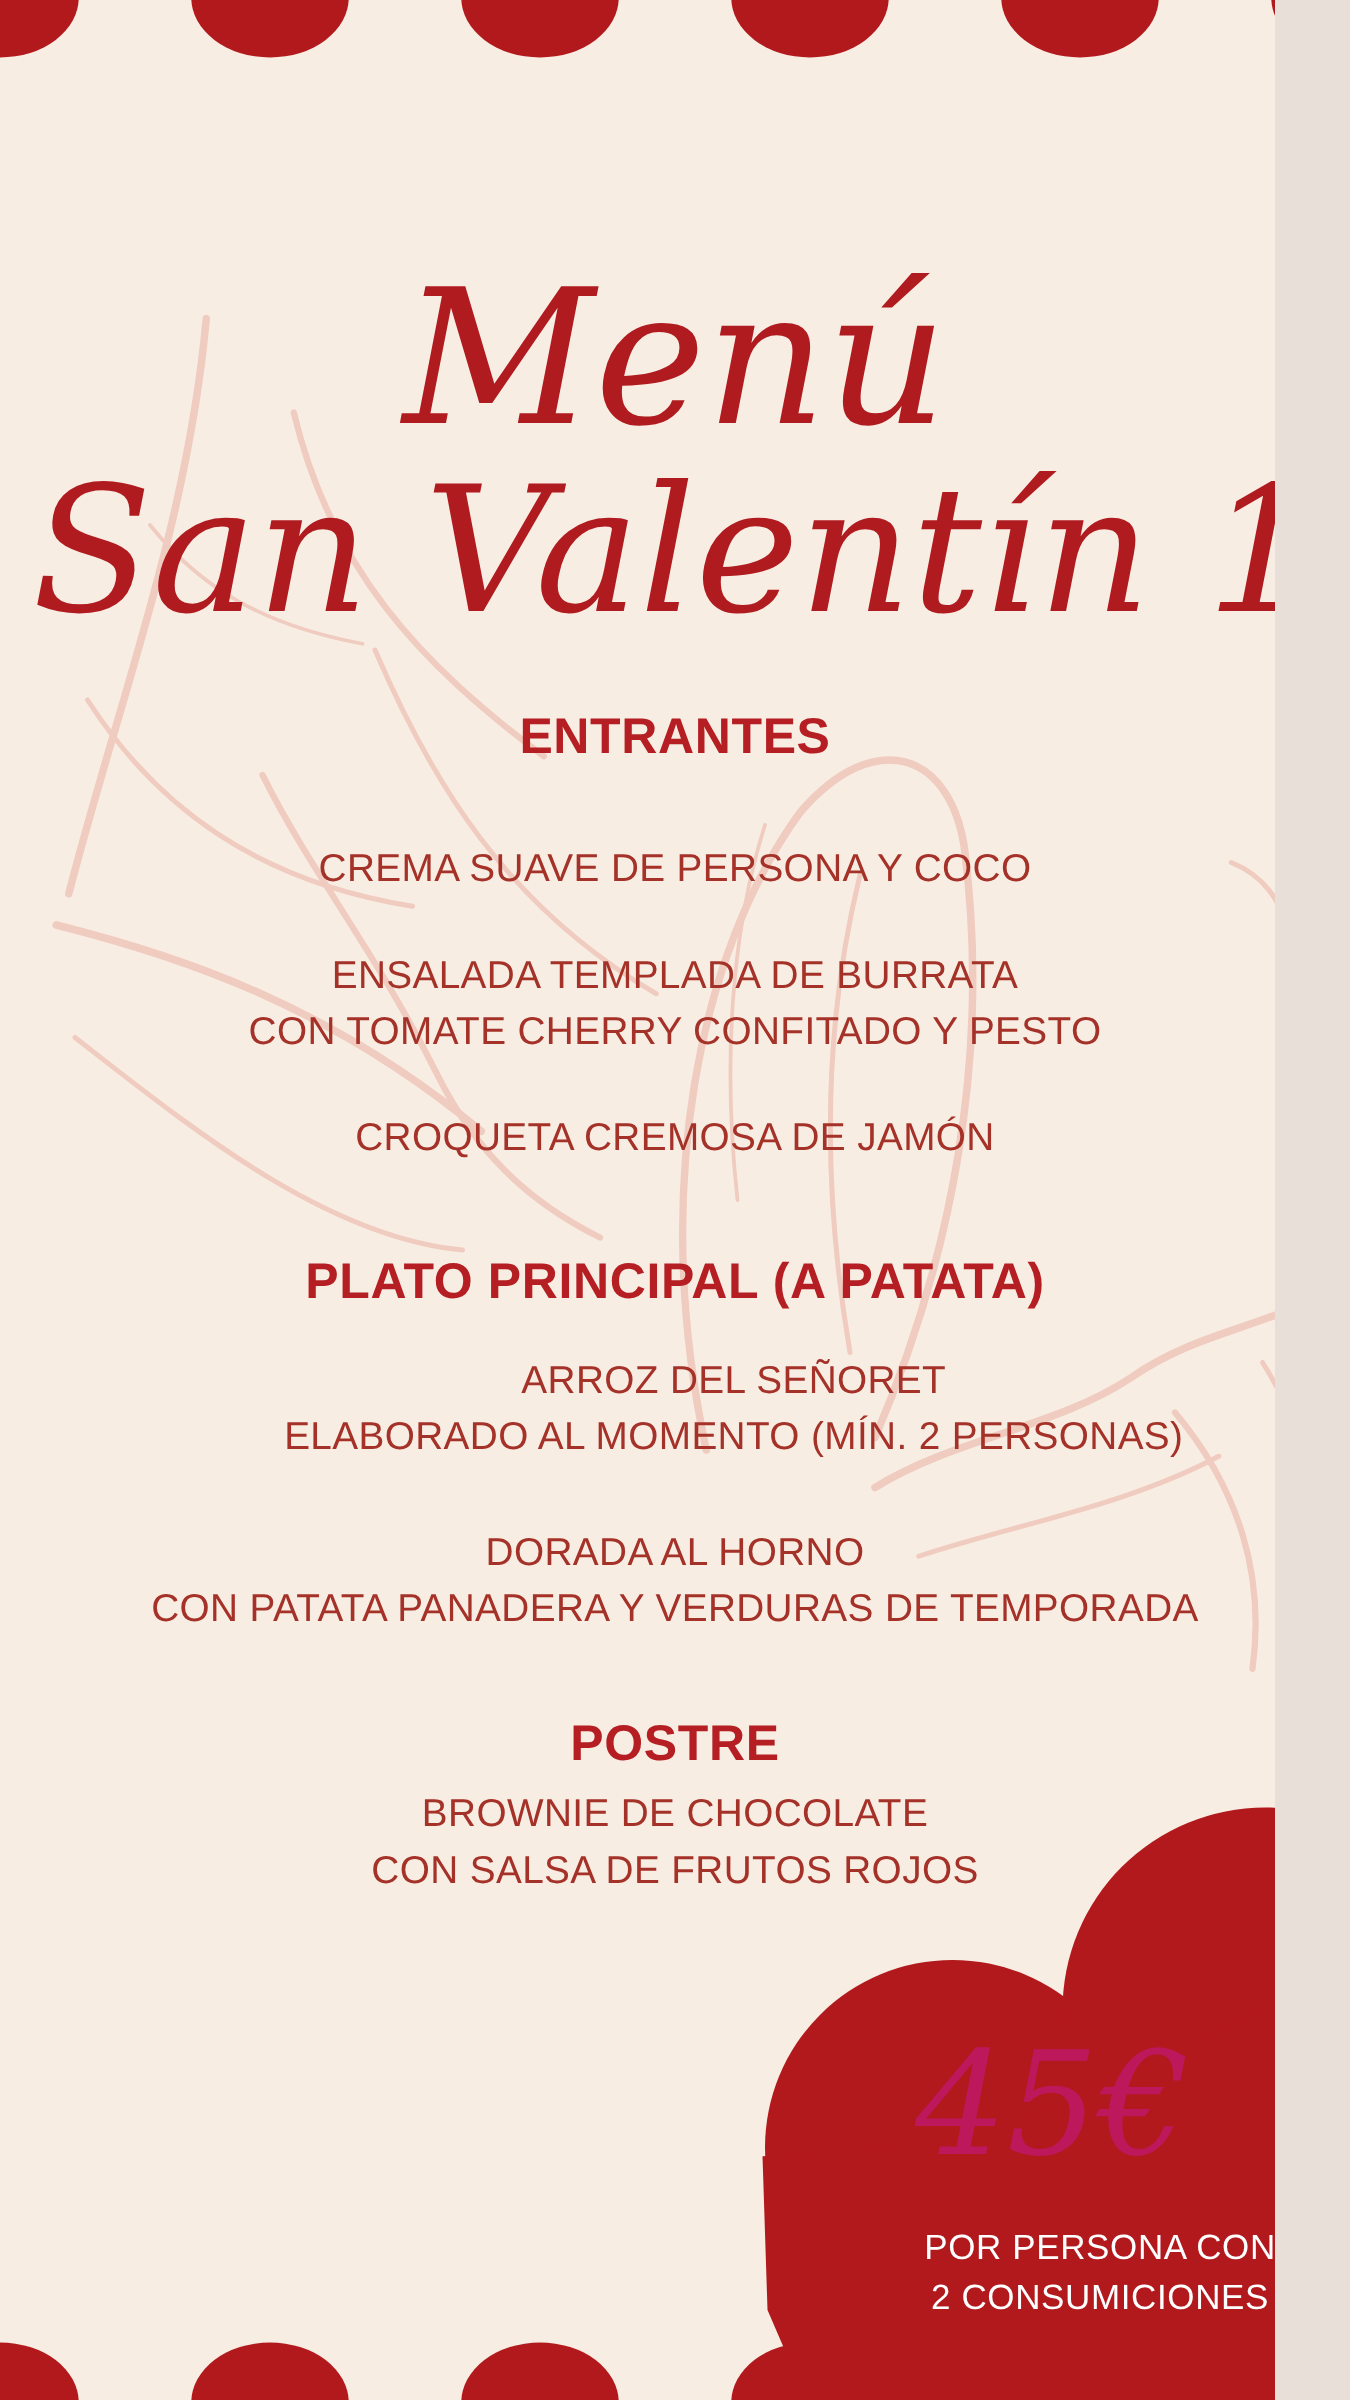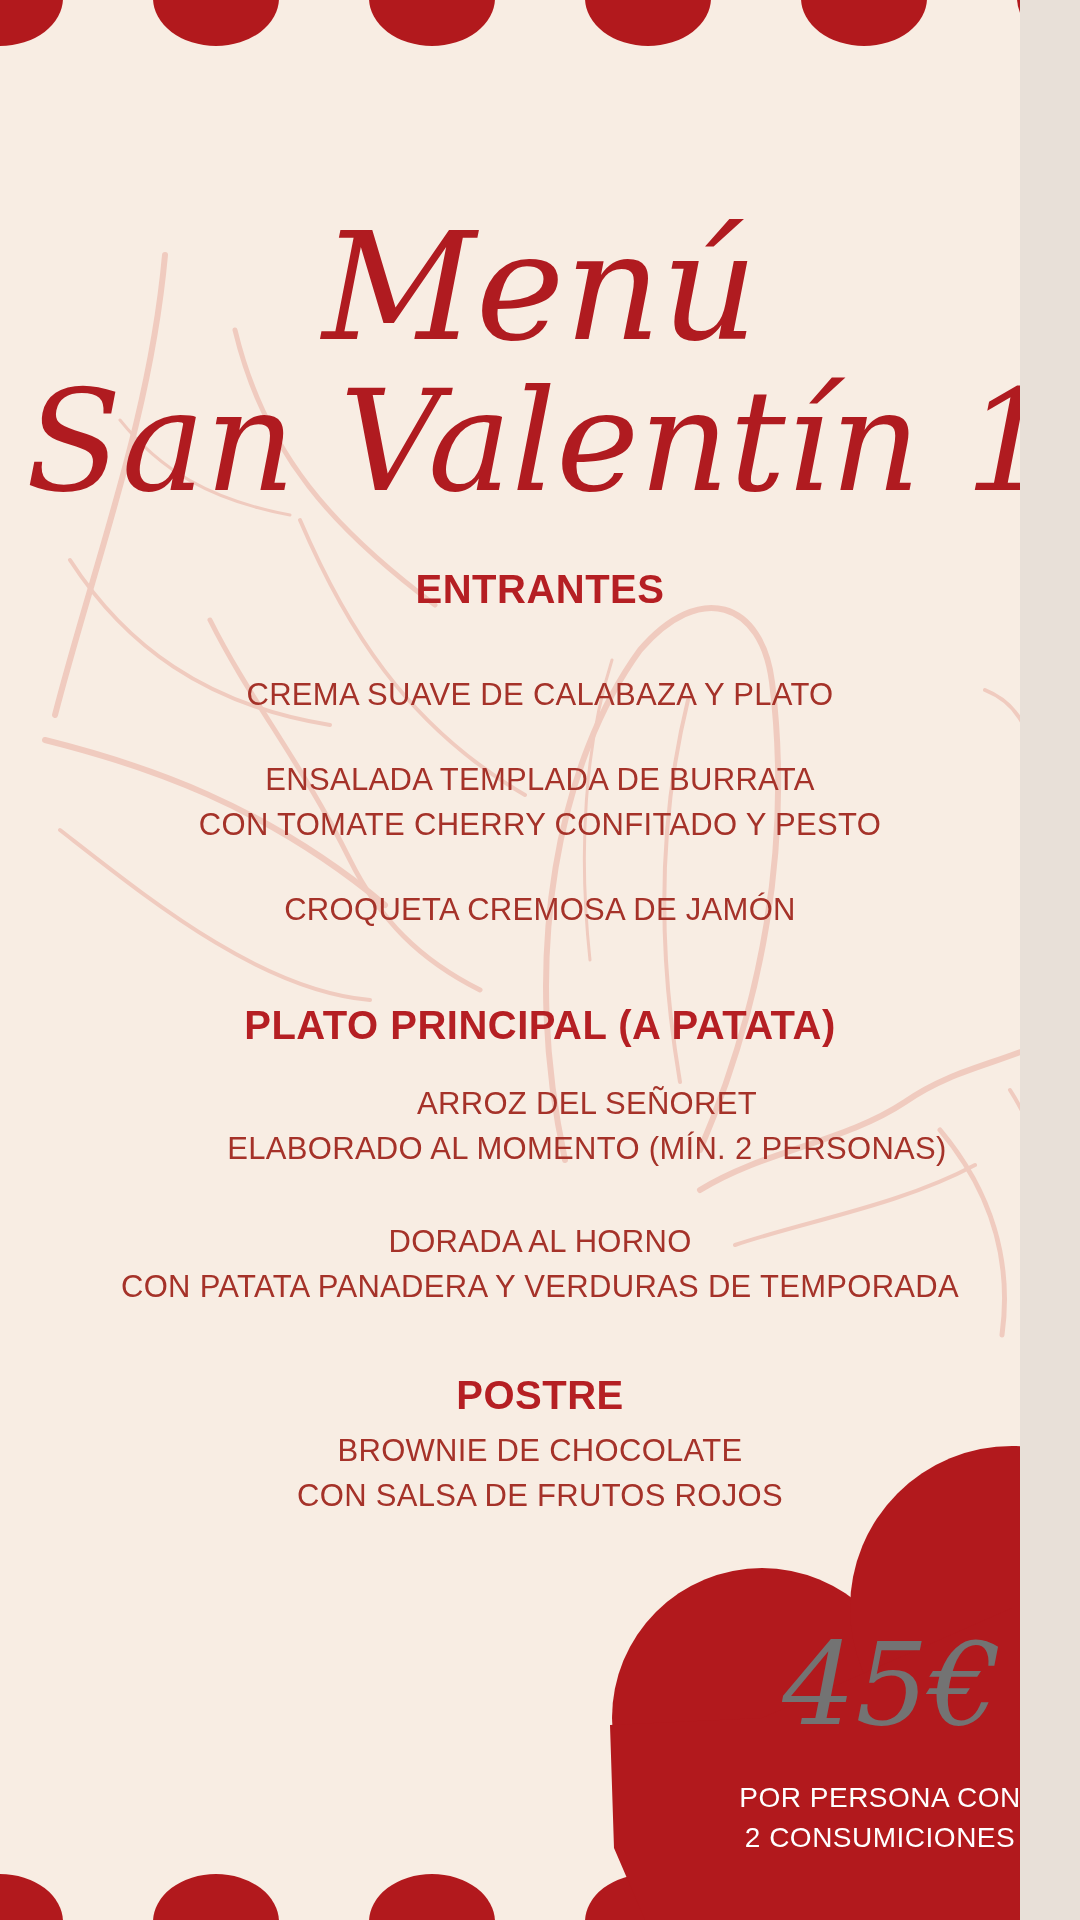--- a/index.html
+++ b/index.html
@@ -48,22 +48,22 @@
   .h-entrantes{top:567px;}
   .i-crema{top:672px;}
   .i-ensalada{top:757px;}
   .i-croqueta{top:887px;}
   .h-plato{top:1003px;}
   .i-arroz{top:1081px;margin-left:47px;}
   .i-dorada{top:1219px;}
   .h-postre{top:1373px;}
   .i-brownie{top:1428px;}
   .price-amount{
-    top:1627px;left:712px;width:360px;
-    font-size:115px;color:#737373;z-index:5;
+    top:1627px;left:662px;width:360px;
+    font-size:115px;color:#be185d;z-index:5;
   }
   .price-note{
     top:1778px;left:680px;width:400px;
     color:#ffffff;font-size:28px;line-height:40px;
     white-space:pre-line;z-index:5;letter-spacing:0.5px;
   }
 </style>
 </head>
 <body>
 
@@ -115,21 +115,21 @@
   <svg class="heart-layer" width="1080" height="1920" viewBox="0 0 1080 1920" fill="#b2191d">
     <circle cx="762" cy="1718" r="150"></circle>
     <circle cx="1012" cy="1608" r="162"></circle>
     <path d="M 610 1725 L 762 1718 L 1012 1608 L 1080 1608 L 1080 1920 L 645 1920 L 614 1848 Z"></path>
   </svg>
 
   <h1 class="txt script title1">Menú</h1>
   <h1 class="txt script title2">San Valentín 1</h1>
 
   <div class="txt heading h-entrantes">ENTRANTES</div>
-  <div class="txt item i-crema">CREMA SUAVE DE CALABAZA Y PLATO</div>
+  <div class="txt item i-crema">CREMA SUAVE DE PERSONA Y COCO</div>
   <div class="txt item i-ensalada">ENSALADA TEMPLADA DE BURRATA
 CON TOMATE CHERRY CONFITADO Y PESTO</div>
   <div class="txt item i-croqueta">CROQUETA CREMOSA DE JAMÓN</div>
 
   <div class="txt heading h-plato">PLATO PRINCIPAL (A PATATA)</div>
   <div class="txt item i-arroz">ARROZ DEL SEÑORET
 ELABORADO AL MOMENTO (MÍN. 2 PERSONAS)</div>
   <div class="txt heading h-postre">POSTRE</div>
 
   <div class="txt item i-dorada">DORADA AL HORNO

